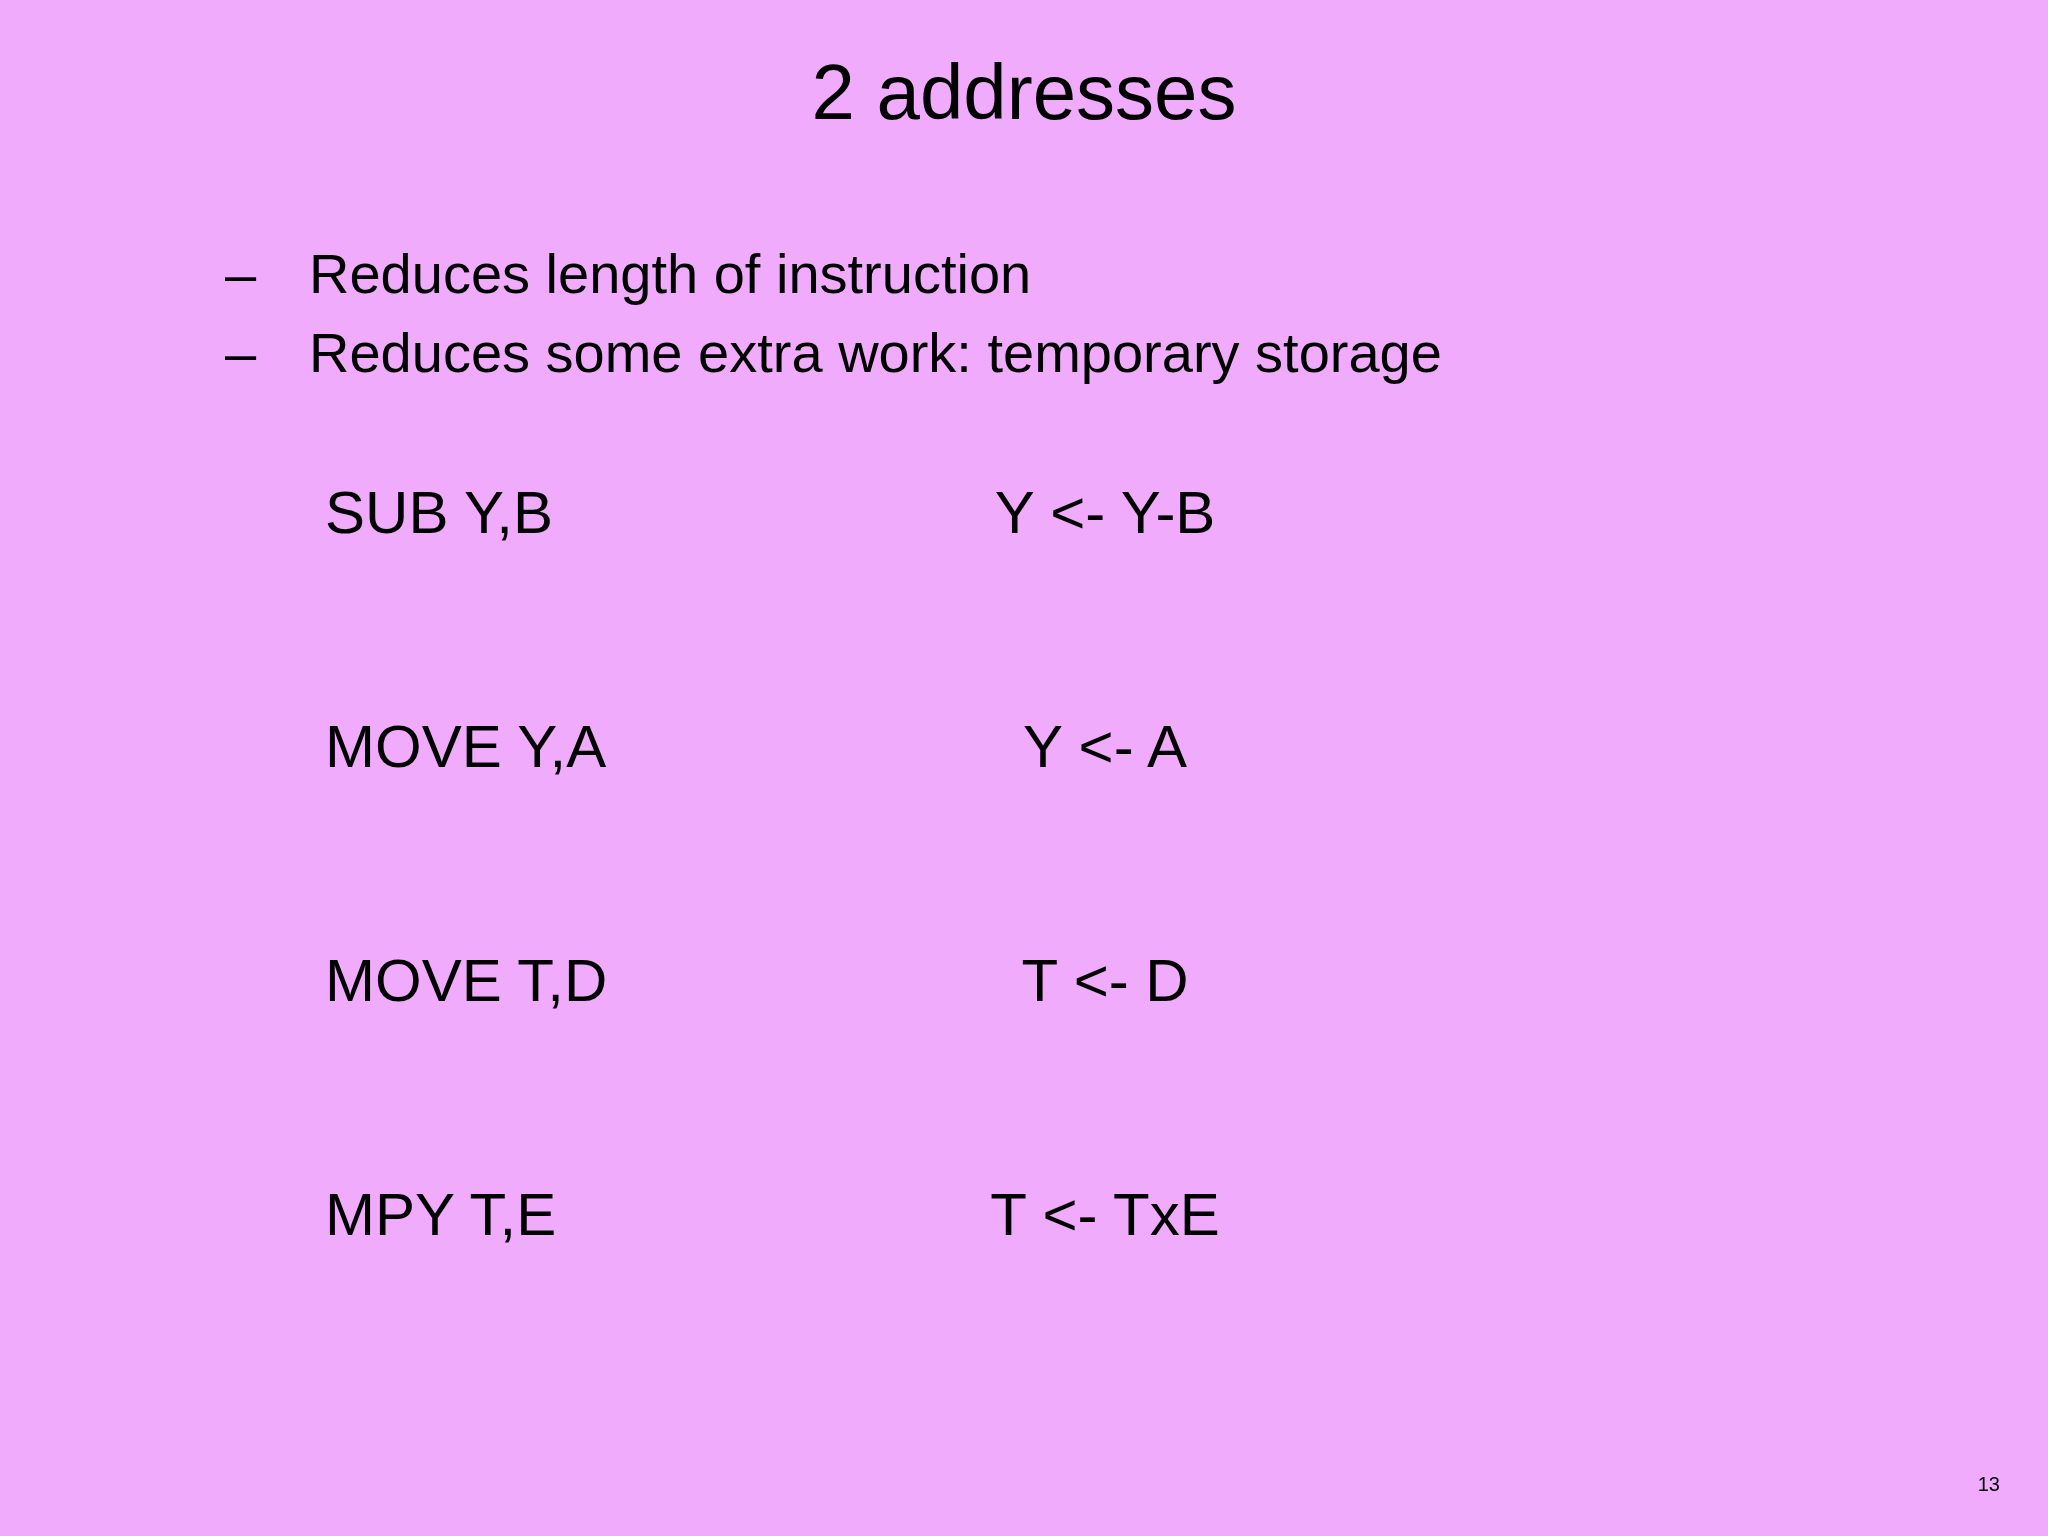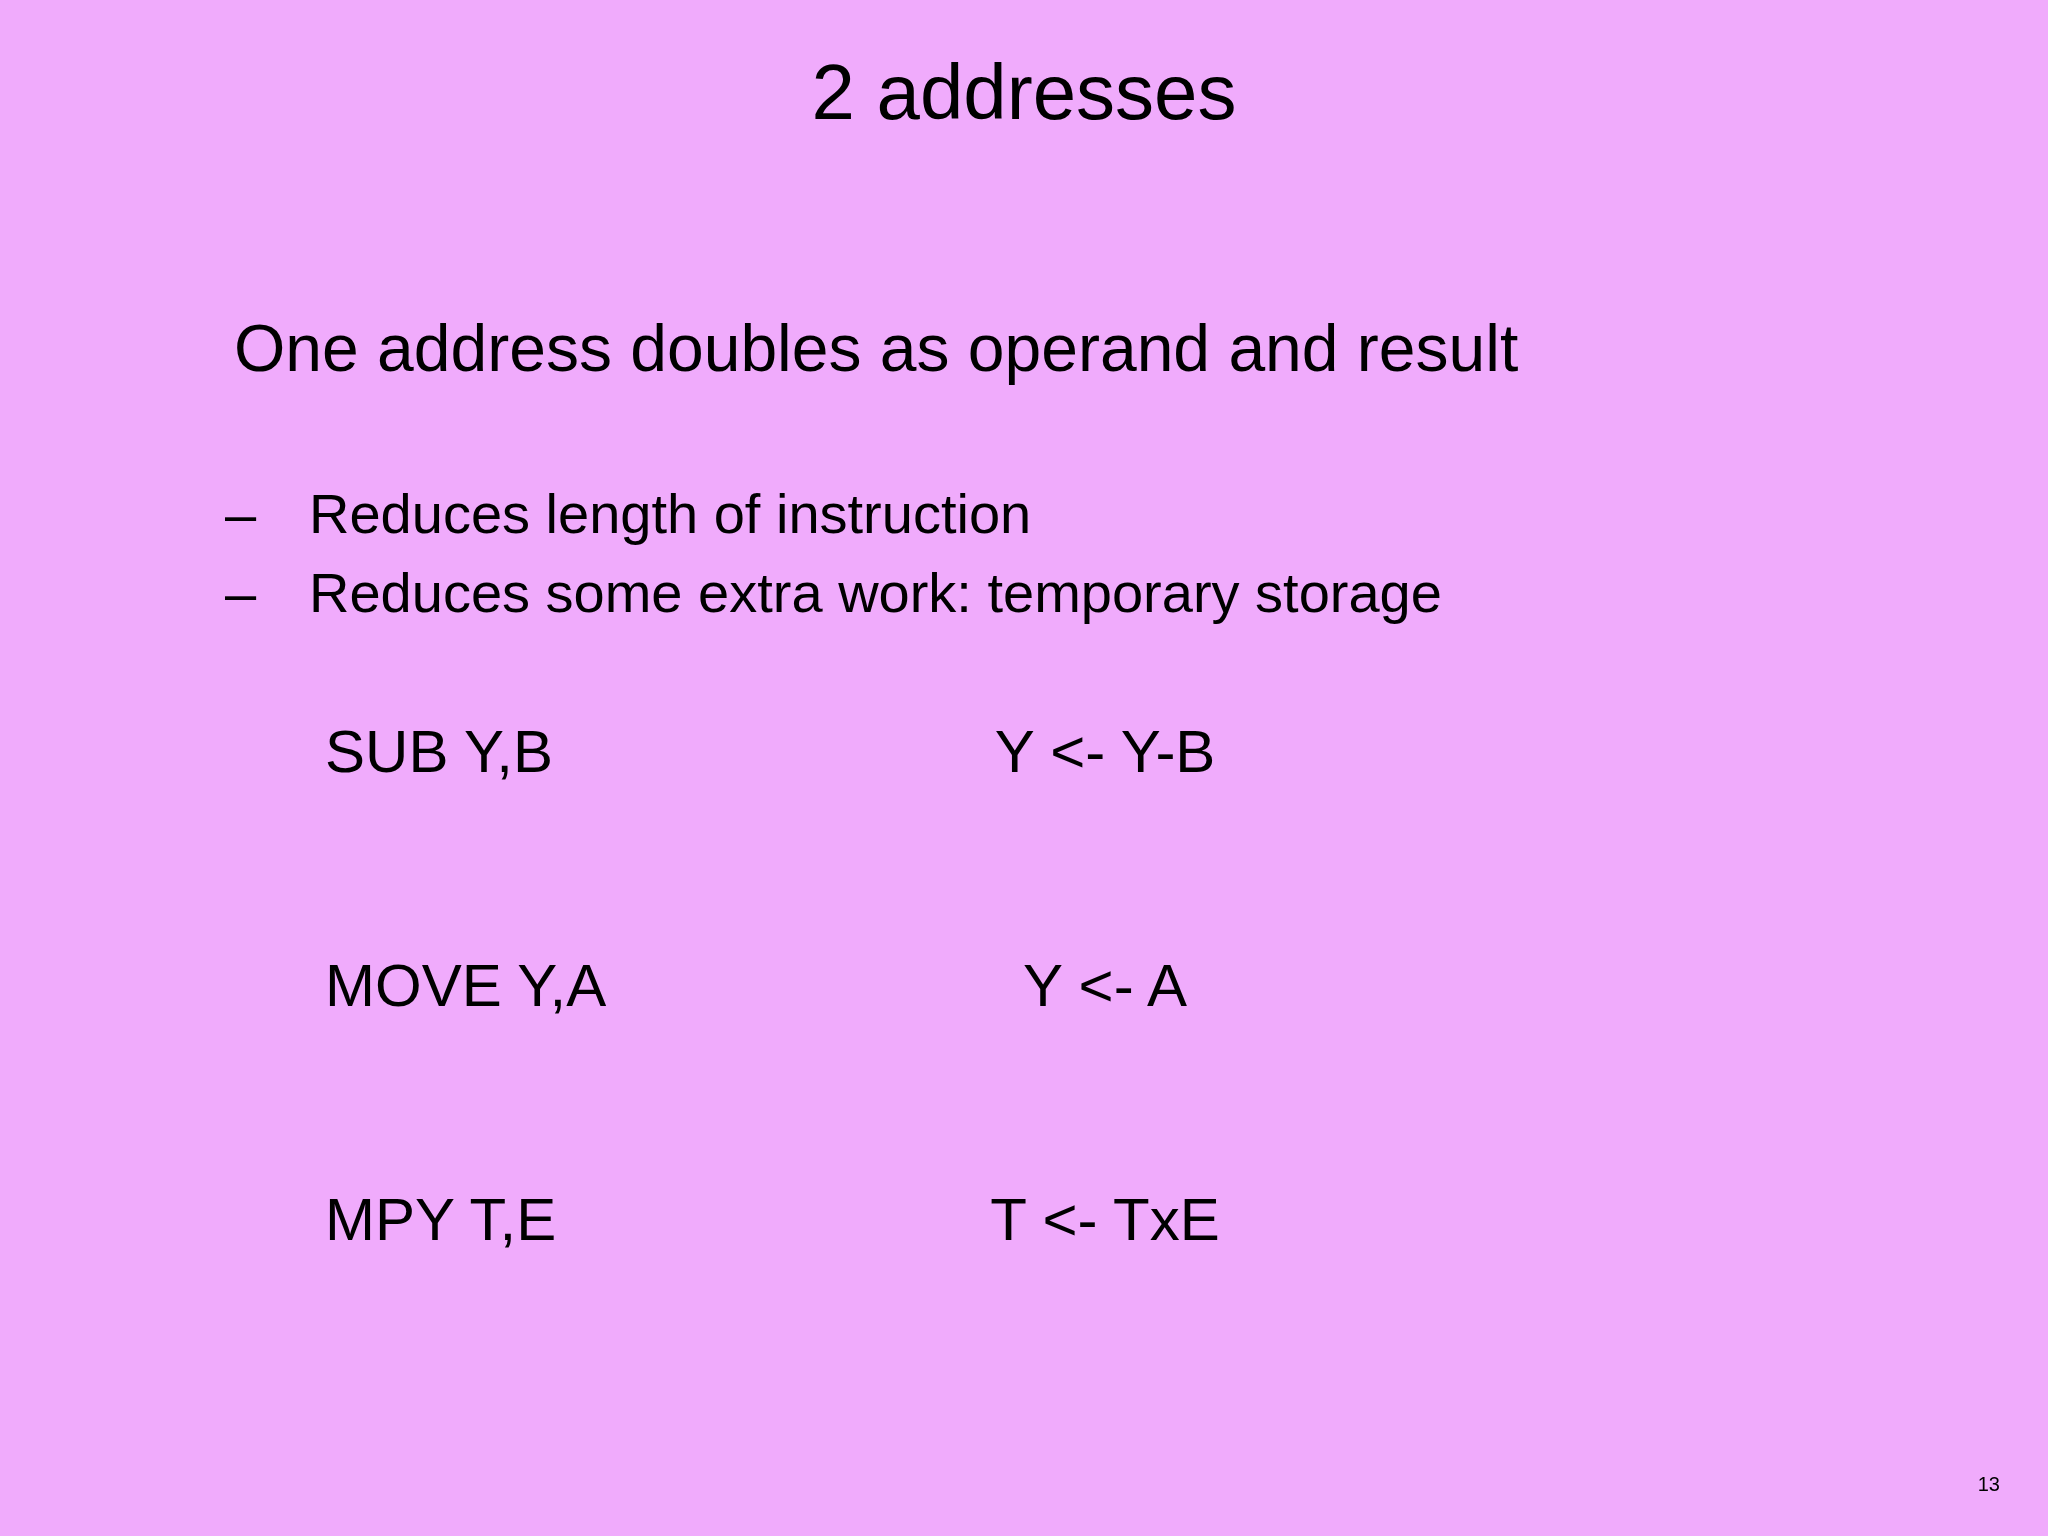--- a/index.html
+++ b/index.html
@@ -105,42 +105,42 @@
 </style>
 </head>
 <body>
 
 <div id="slide">
 
   <div id="slide-title">2 addresses</div>
 
   <div id="body-block">
 
-    <div class="lvl1">
-      <span>One address doubles as operand and result</span>
-    </div>
 
     <div class="lvl2">
       <span class="dash">–</span>
       <span class="l2text">Reduces length of instruction</span>
     </div>
 
     <div class="lvl2">
       <span class="dash">–</span>
       <span class="l2text">Reduces some extra work: temporary storage</span>
     </div>
 
     <div class="instr">
       <span class="op">SUB Y,B</span><span class="rhs">Y &lt;- Y-B</span>
     </div>
 
     <div class="instr">
       <span class="op">MOVE Y,A</span><span class="rhs">Y &lt;- A</span>
     </div>
 
+    <div class="instr">
+      <span class="op">MOVE T,D</span><span class="rhs">T &lt;- D</span>
+    </div>
 
     <div class="instr">
       <span class="op">MPY T,E</span><span class="rhs">T &lt;- TxE</span>
     </div>
 
   </div>
 
   <div id="page-number">13</div>
 
 </div>

